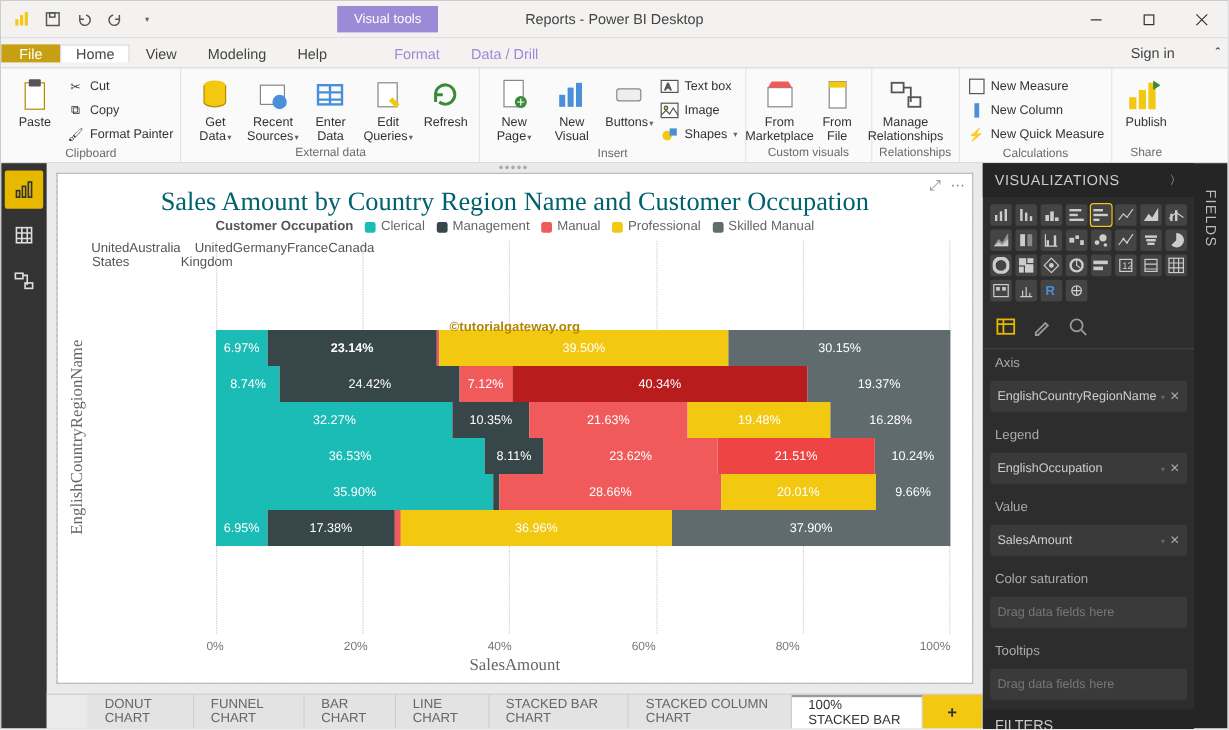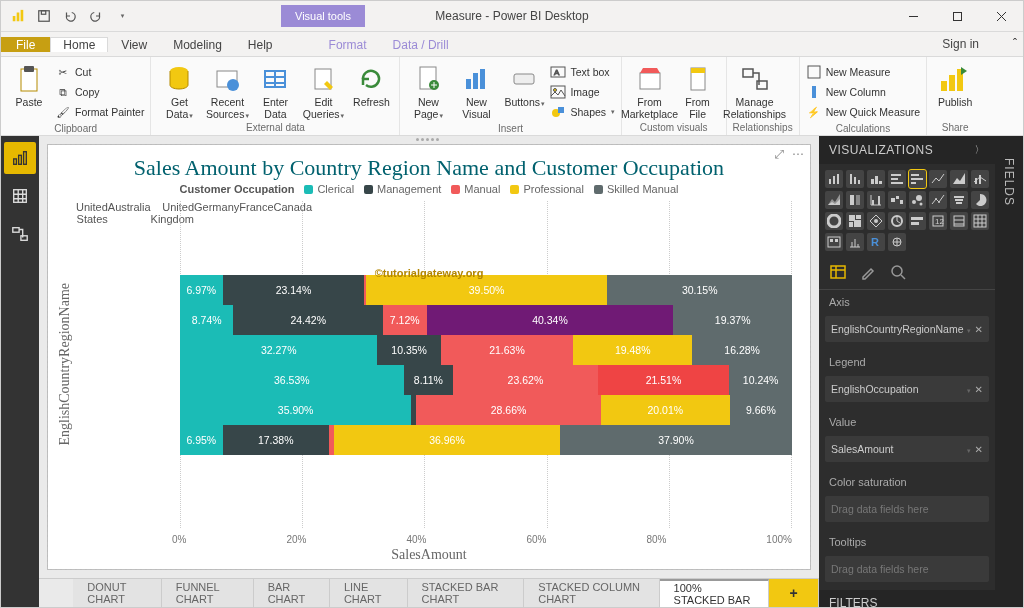--- a/index.html
+++ b/index.html
@@ -128,21 +128,21 @@
           <svg viewBox="0 0 16 16" fill="none" stroke="#555" stroke-width="1.4">
             <path d="M6 4 A5 5 0 1 0 12 8"></path>
             <path d="M12 4v4H8"></path>
           </svg>
         </div>
       <div class="qat-btn">
           <span class="caret">▾</span>
         </div>
     </div>
     <div class="visual-tools">Visual tools</div>
-    <div class="title">Measure - Power BI Desktop</div>
+    <div class="title">Reports - Power BI Desktop</div>
     <div class="win-ctrls">
       <div class="win-btn">
           <svg viewBox="0 0 11 11">
             <path d="M1 5.5h9" stroke="#333"></path>
           </svg>
         </div>
       <div class="win-btn">
           <svg viewBox="0 0 11 11" fill="none" stroke="#333">
             <rect x="1.5" y="1.5" width="8" height="8"></rect>
           </svg>
@@ -457,30 +457,30 @@
             <div class="grid" id="grid">
                 <span></span>
                 <span></span>
                 <span></span>
                 <span></span>
                 <span></span>
                 <span></span>
               </div>
           <div class="bar">
                 <div class="seg" style="width: 6.97%; background: rgb(27, 188, 182);">6.97%</div>
-                <div class="seg" style="width: 23.14%; background: rgb(55, 70, 73);">23.14%</div>
+                <div class="seg" style="width: 23.14%; background: rgb(55, 70, 73); font-weight: bold;">23.14%</div>
                 <div class="seg" style="width: 0.24%; background: rgb(241, 90, 90);"></div>
                 <div class="seg" style="width: 39.5%; background: rgb(242, 200, 17);">39.50%</div>
                 <div class="seg" style="width: 30.15%; background: rgb(95, 107, 109);">30.15%</div>
               </div>
               <div class="bar">
                 <div class="seg" style="width: 8.74087%; background: rgb(27, 188, 182);">8.74%</div>
                 <div class="seg" style="width: 24.4224%; background: rgb(55, 70, 73);">24.42%</div>
                 <div class="seg" style="width: 7.12071%; background: rgb(241, 90, 90);">7.12%</div>
-                <div class="seg" style="width: 40.344%; background: #701a75;">40.34%</div>
+                <div class="seg" style="width: 40.344%; background: #b91c1c;">40.34%</div>
                 <div class="seg" style="width: 19.3719%; background: rgb(95, 107, 109);">19.37%</div>
               </div>
               <div class="bar">
                 <div class="seg" style="width: 32.2668%; background: rgb(27, 188, 182);">32.27%</div>
                 <div class="seg" style="width: 10.349%; background: rgb(55, 70, 73);">10.35%</div>
                 <div class="seg" style="width: 21.6278%; background: rgb(241, 90, 90);">21.63%</div>
                 <div class="seg" style="width: 19.4781%; background: rgb(242, 200, 17);">19.48%</div>
                 <div class="seg" style="width: 16.2784%; background: rgb(95, 107, 109);">16.28%</div>
               </div>
               <div class="bar">

